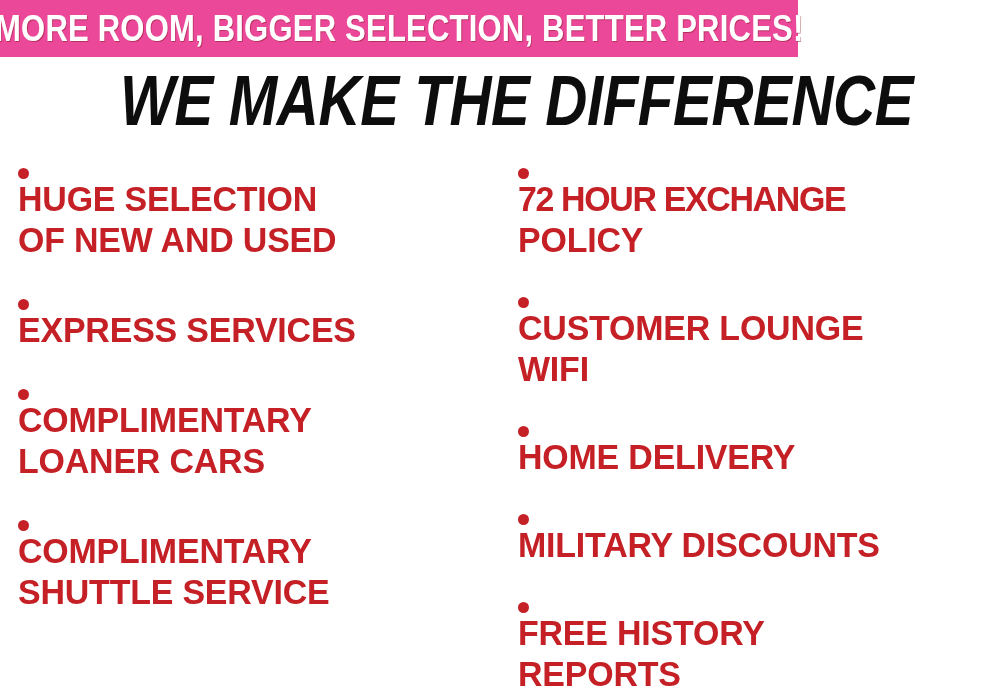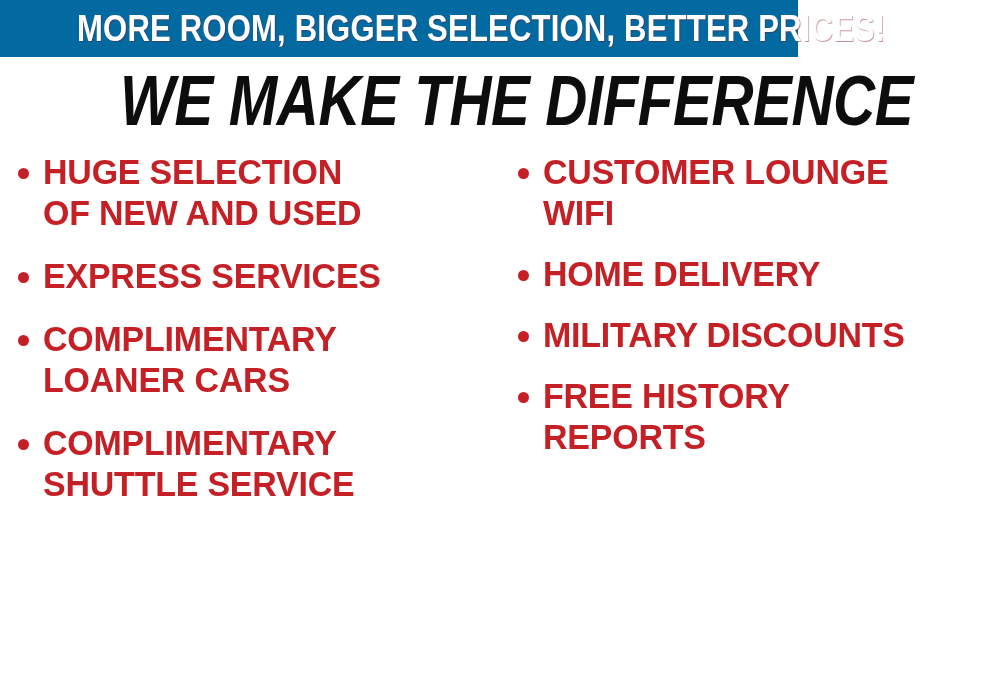--- a/index.html
+++ b/index.html
@@ -18,23 +18,24 @@
     overflow: hidden;
   }
 
   
   .banner {
     position: absolute;
     left: 0;
     top: 0;
     width: 798px;
     height: 57px;
-    background: #0369a1;
+    background: #ec4899;
     display: flex;
     align-items: center;
+    justify-content: center;
   }
   .banner-text {
     color: #ffffff;
     font-family: "Liberation Sans", sans-serif;
     font-weight: bold;
     font-size: 37px;
     line-height: 1;
     letter-spacing: 0.2px;
     transform: scaleX(0.84);
     transform-origin: center center;
@@ -78,20 +79,21 @@
     position: absolute;
     top: 0;
   }
   .col-left  { left: 18px;  width: 482px; }
   .col-right { left: 518px; width: 482px; }
 
   .bullet-item {
     display: flex;
     align-items: flex-start;
     margin-bottom: 22px;
+    flex-direction: column;
   }
   .col-right .bullet-item { margin-bottom: 20px; }
 
   .bullet-dot {
     flex: 0 0 auto;
     width: 11px;
     height: 11px;
     border-radius: 50%;
     background: #c42026;
     margin-top: 16px;
@@ -156,20 +158,27 @@
         <span class="bullet-text">
           <span class="l1">COMPLIMENTARY</span>
           <span class="l2">SHUTTLE SERVICE</span>
         </span>
       </div>
 
     </div>
 
     <div class="col col-right">
 
+      <div class="bullet-item">
+        <span class="bullet-dot"></span>
+        <span class="bullet-text">
+          <span class="l1 tight">72 HOUR EXCHANGE</span>
+          <span class="l2">POLICY</span>
+        </span>
+      </div>
 
       <div class="bullet-item">
         <span class="bullet-dot"></span>
         <span class="bullet-text">
           <span class="l1">CUSTOMER LOUNGE</span>
           <span class="l2">WIFI</span>
         </span>
       </div>
 
       <div class="bullet-item">

